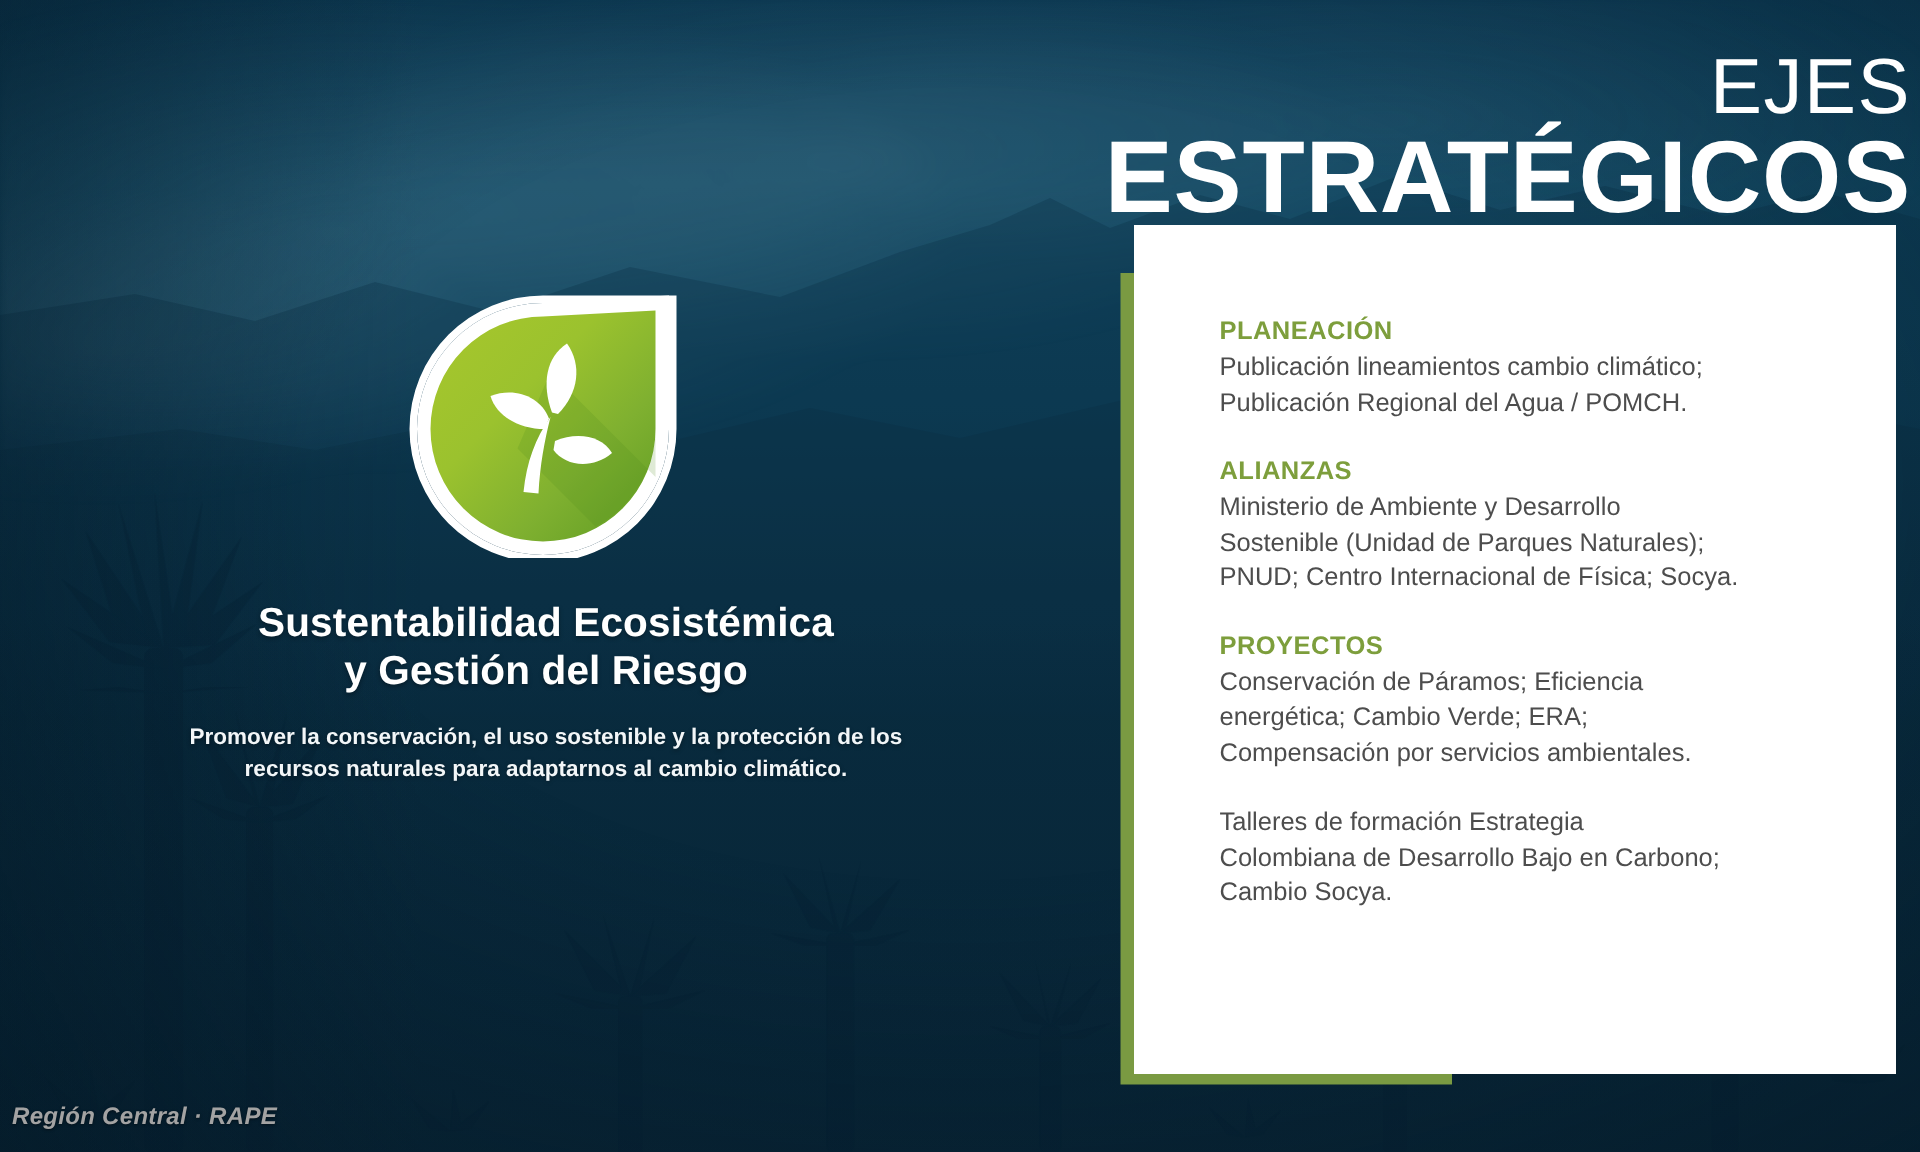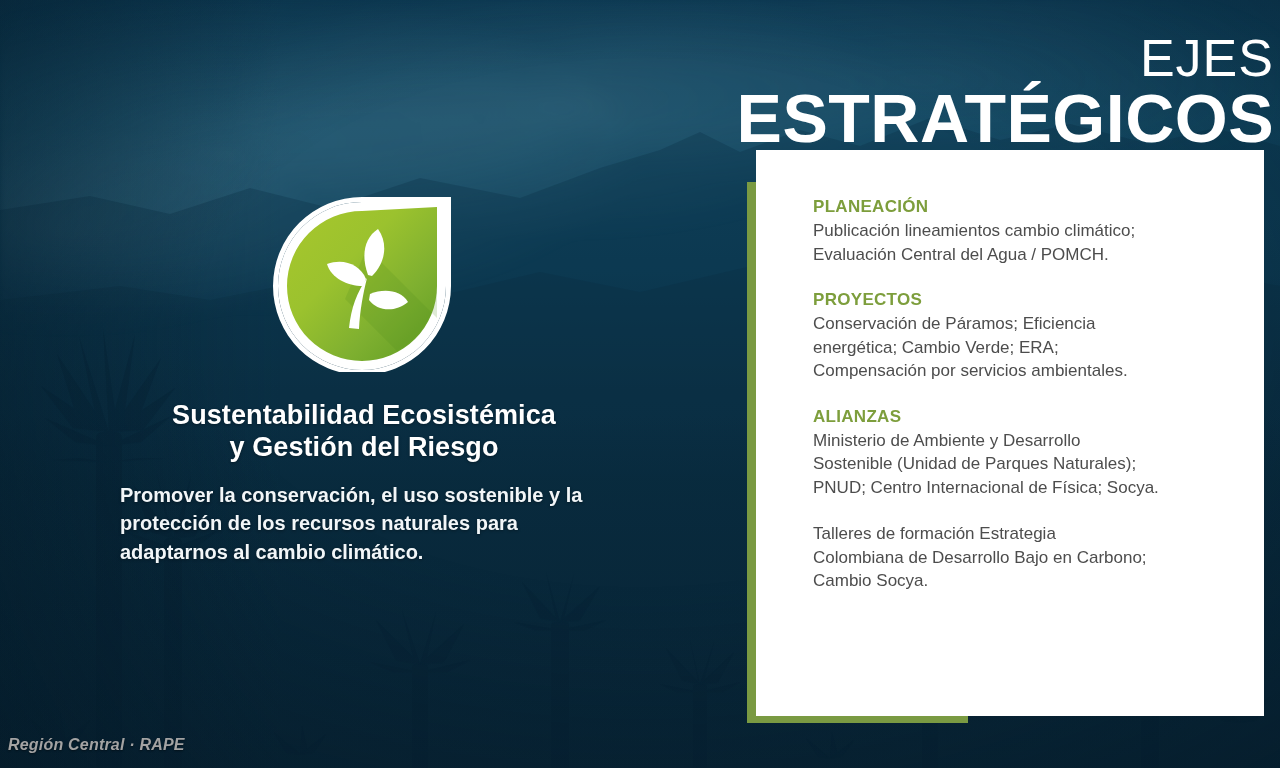--- a/index.html
+++ b/index.html
@@ -99,23 +99,23 @@
     color:#ffffff;
     font-size:27px;
     font-weight:bold;
     line-height:1.18;
     letter-spacing:.1px;
     text-shadow:0 1px 3px rgba(0,0,0,.35);
     padding:0 60px;
   }
   .left-sub{
     margin-top:17px;
-    text-align:left;
+    text-align:center;
     color:#f2f6f8;
-    font-size:20px;
+    font-size:15px;
     font-weight:bold;
     line-height:1.42;
     padding:0 120px;
     text-shadow:0 1px 3px rgba(0,0,0,.35);
   }
 
   
   .green-bracket{
     position:absolute;
     left:747px; top:182px;
@@ -123,21 +123,21 @@
     background:#7a9a42;
   }
   .card{
     position:absolute;
     left:756px; top:150px;
     width:508px; height:566px;
     background:#ffffff;
   }
   .card-inner{
     position:absolute;
-    left:57px; top:46px;
+    left:57px; top:60px;
     right:24px;
   }
   .sect{ margin-bottom:23px; }
   .sect:last-child{ margin-bottom:0; }
   .sect-head{
     color:#7d9e3c;
     font-size:17px;
     font-weight:bold;
     letter-spacing:.3px;
     line-height:1.25;
@@ -326,38 +326,38 @@
   </div>
 
   <div class="green-bracket"></div>
 
   <div class="card">
     <div class="card-inner">
 
       <div class="sect">
         <div class="sect-head">PLANEACIÓN</div>
         <div class="sect-body">Publicación lineamientos cambio climático;
-Evaluación Central del Agua / POMCH.</div>
+Publicación Regional del Agua / POMCH.</div>
+      </div>
+
+      <div class="sect">
+        <div class="sect-head">ALIANZAS</div>
+        <div class="sect-body">Ministerio de Ambiente y Desarrollo
+Sostenible (Unidad de Parques Naturales);
+PNUD; Centro Internacional de Física; Socya.</div>
       </div>
 
       <div class="sect">
         <div class="sect-head">PROYECTOS</div>
         <div class="sect-body">Conservación de Páramos; Eficiencia
 energética; Cambio Verde; ERA;
 Compensación por servicios ambientales.</div>
       </div>
 
       <div class="sect">
-        <div class="sect-head">ALIANZAS</div>
-        <div class="sect-body">Ministerio de Ambiente y Desarrollo
-Sostenible (Unidad de Parques Naturales);
-PNUD; Centro Internacional de Física; Socya.</div>
-      </div>
-
-      <div class="sect">
         <div class="sect-body">Talleres de formación Estrategia
 Colombiana de Desarrollo Bajo en Carbono;
 Cambio Socya.</div>
       </div>
 
     </div>
   </div>
 
   <div class="footer">Región Central · RAPE</div>
 

